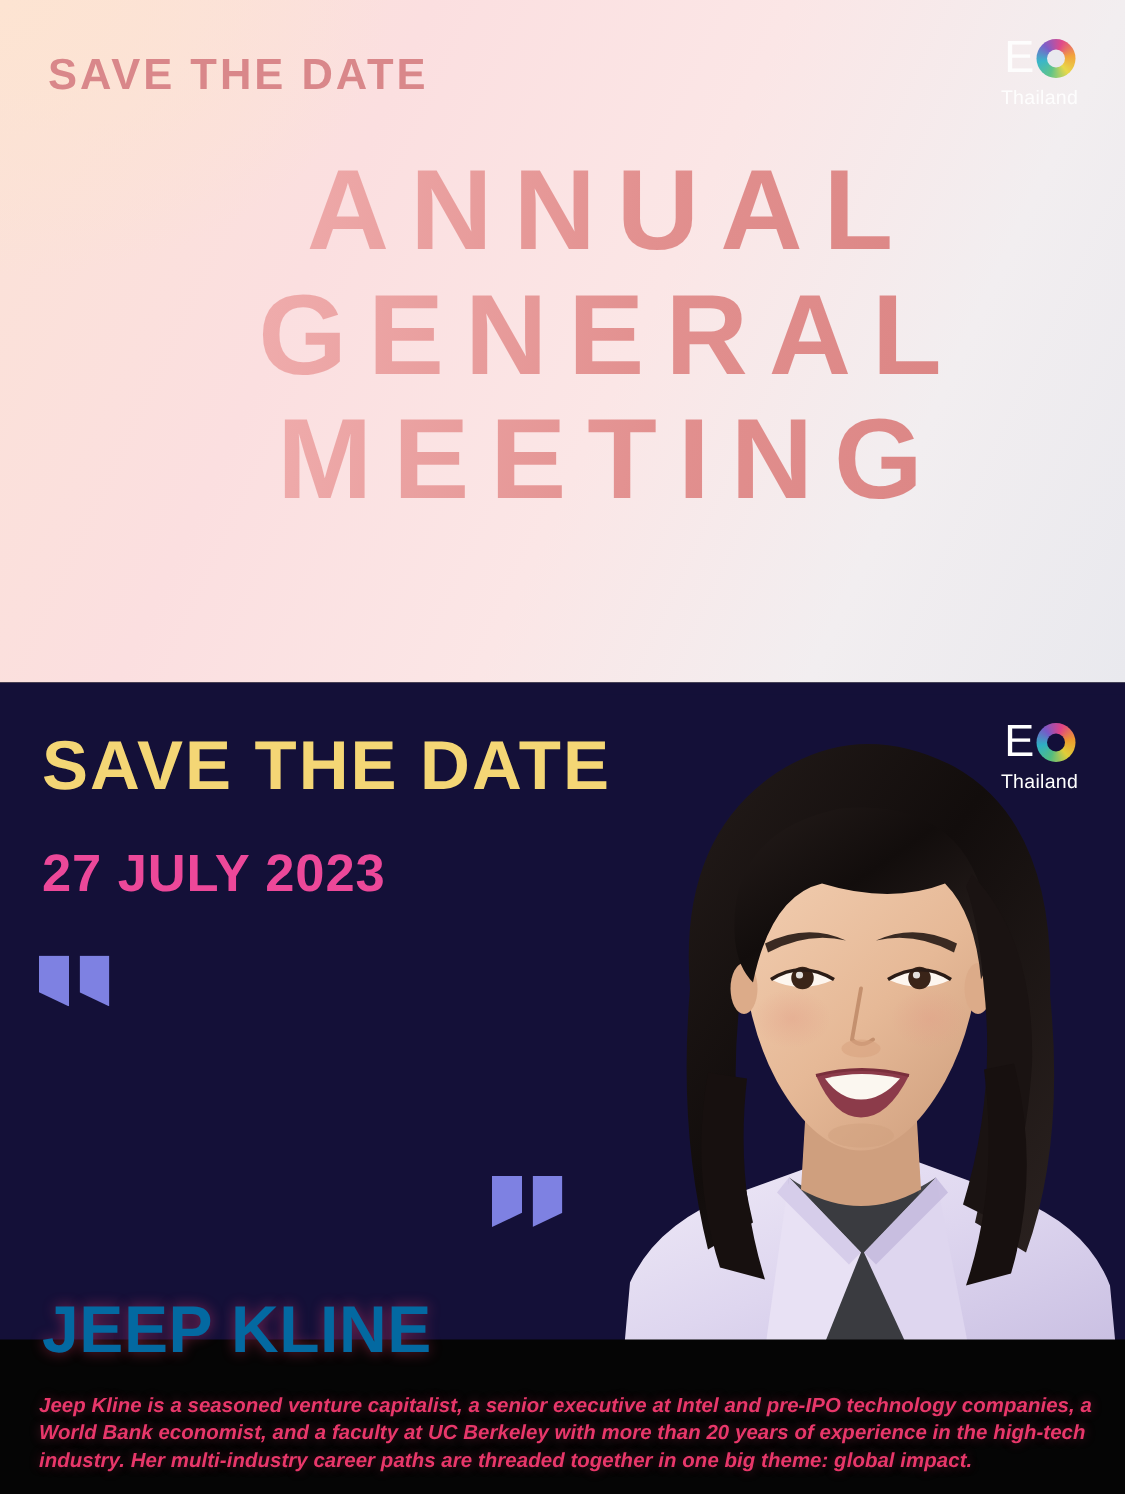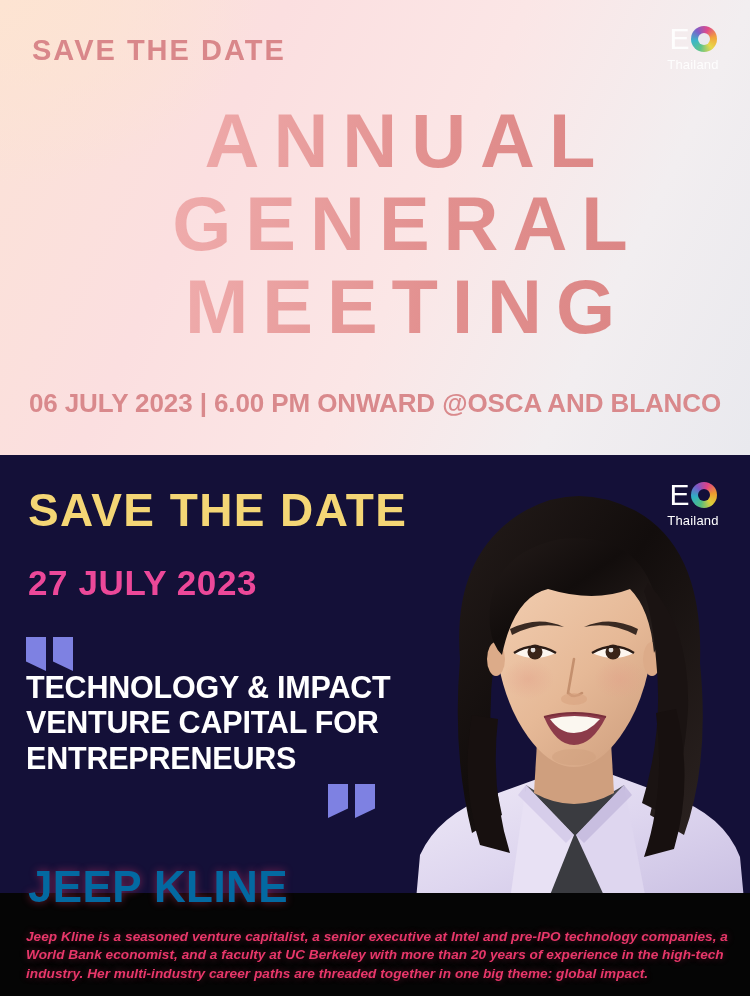--- a/index.html
+++ b/index.html
@@ -148,21 +148,20 @@
 <div id="poster">
 
   <section id="top-panel">
 
     <div id="save-the-date-top">SAVE THE DATE</div>
 
     <div class="big-line" id="line-annual">ANNUAL</div>
     <div class="big-line" id="line-general">GENERAL</div>
     <div class="big-line" id="line-meeting">MEETING</div>
 
-    <div id="event-details-top">06 JULY 2023 | 6.00 PM ONWARD @OSCA AND BLANCO</div>
 
     <div id="logo-top">
       <div class="logo-mark">
         <span class="logo-e">E</span>
         <span class="logo-o"></span>
       </div>
       <div class="logo-word">Thailand</div>
     </div>
 
   </section>
@@ -250,25 +249,20 @@
 
   <div id="save-the-date-bottom">SAVE THE DATE</div>
 
   <div id="event-date-bottom">27 JULY 2023</div>
 
   <div class="qmark" id="quote-open">
     <i></i>
     <i></i>
   </div>
 
-  <div id="talk-title">
-    <span>TECHNOLOGY &amp; IMPACT</span>
-    <span>VENTURE CAPITAL FOR</span>
-    <span>ENTREPRENEURS</span>
-  </div>
 
   <div class="qmark" id="quote-close">
     <i></i>
     <i></i>
   </div>
 
   <div id="speaker-name">JEEP KLINE</div>
 
   <div id="speaker-bio">Jeep Kline is a seasoned venture capitalist, a senior executive at Intel and pre-IPO technology companies, a World Bank economist, and a faculty at UC Berkeley with more than 20 years of experience in the high-tech industry. Her multi-industry career paths are threaded together in one big theme: global impact.</div>
 

